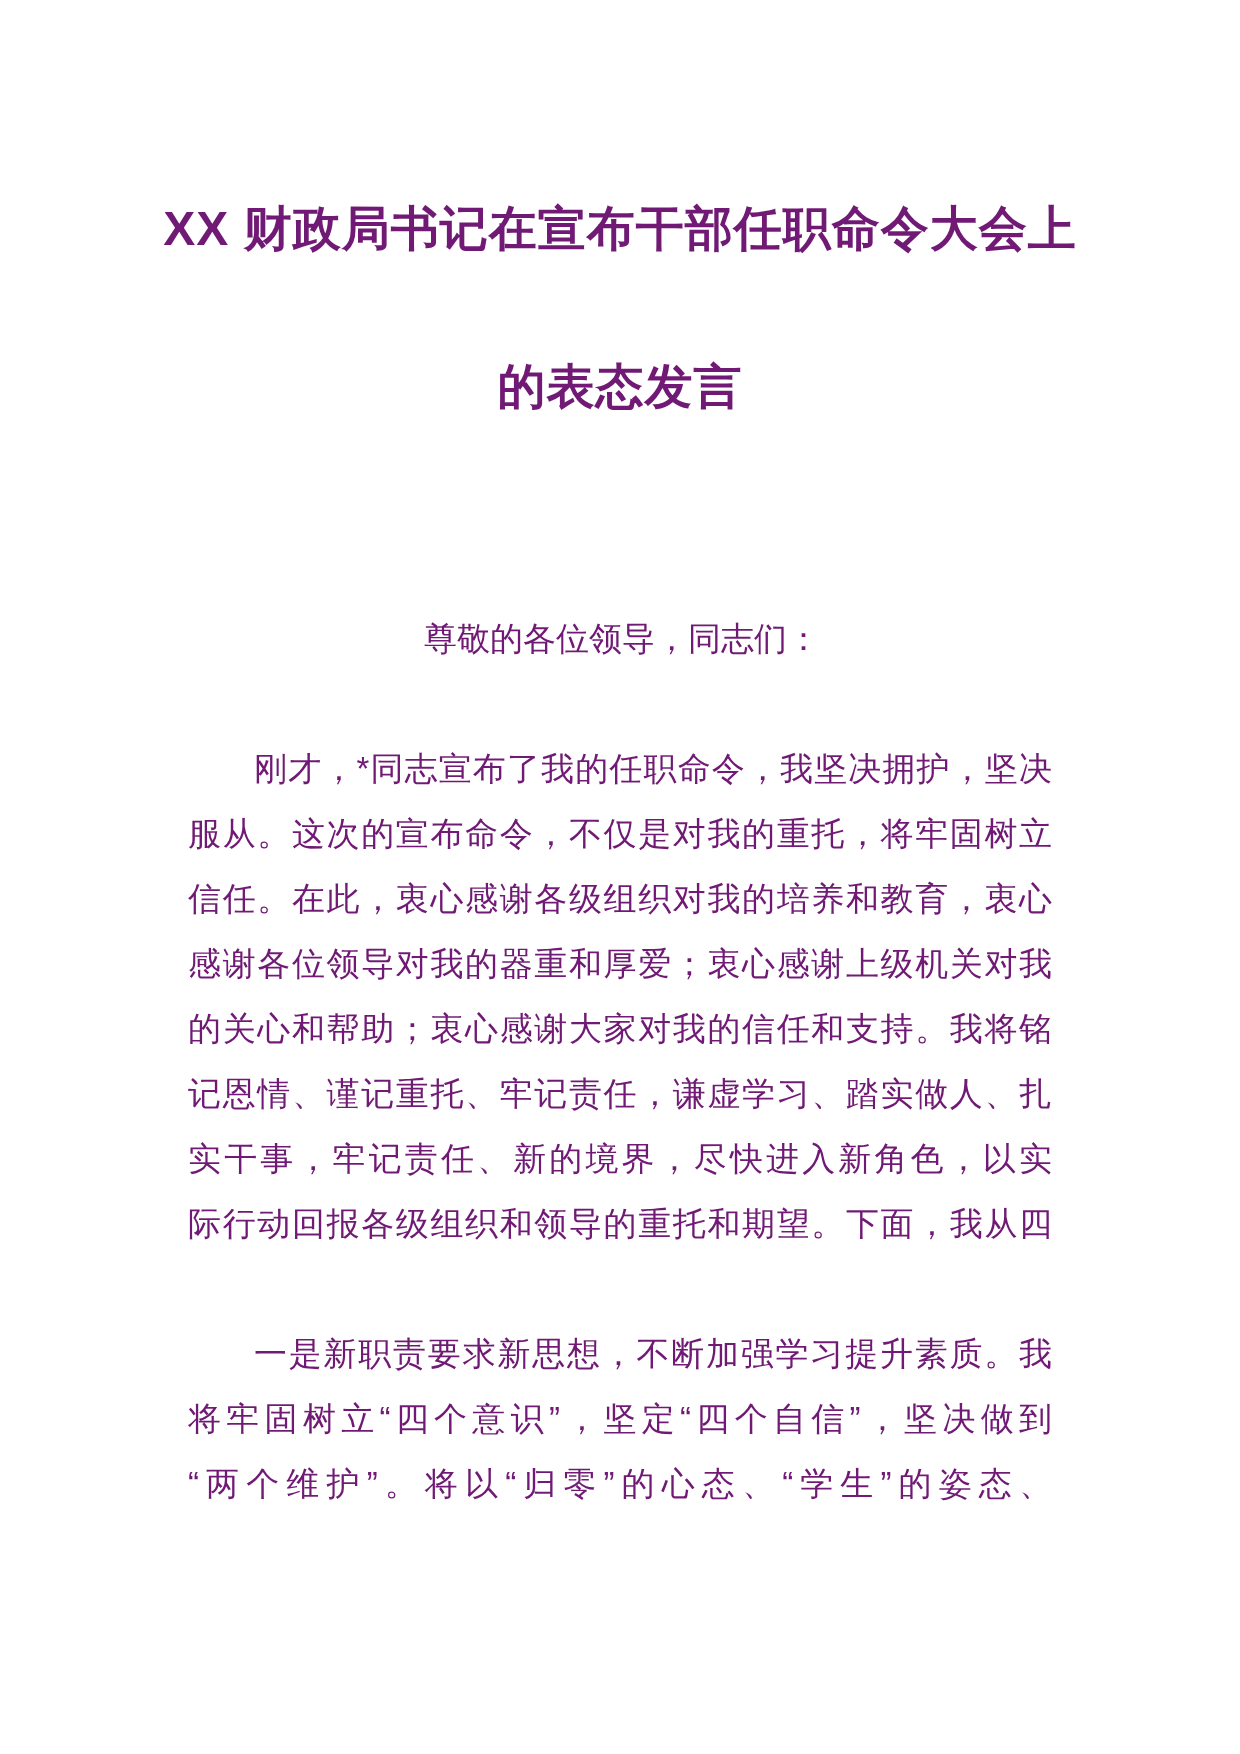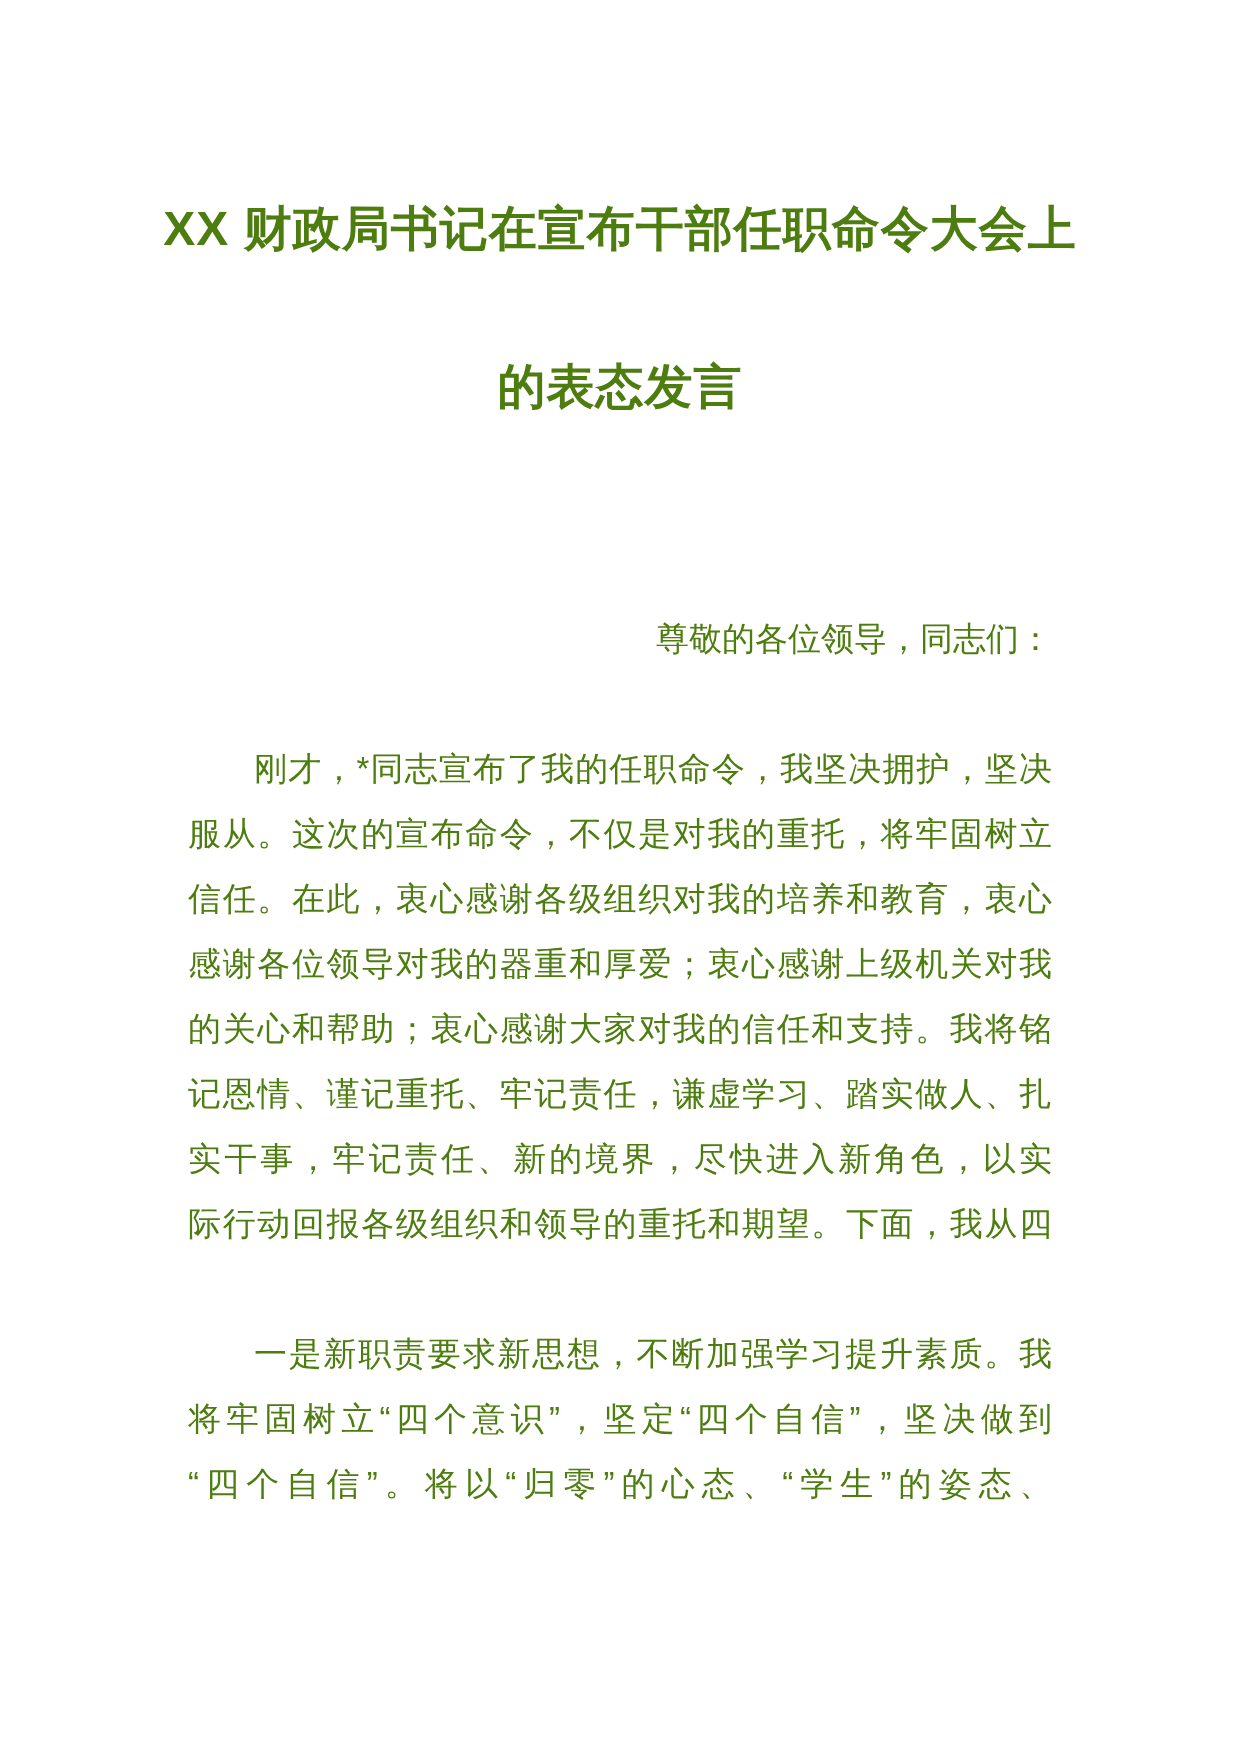--- a/index.html
+++ b/index.html
@@ -6,42 +6,42 @@
     margin: 0;
     padding: 0;
     background: #e9e9e9;
   }
   .page {
     position: relative;
     width: 1240px;
     height: 1754px;
     margin: 0 auto;
     background: #ffffff;
-    color: #4d7c0f;
+    color: #701a75;
     font-family: "Liberation Sans", sans-serif;
     overflow: hidden;
   }
   .doc-title {
     margin: 0;
     padding-top: 150px;
     text-align: center;
     font-size: 48px;
     line-height: 158px;
     font-weight: bold;
     letter-spacing: 1px;
   }
   .doc-body {
     margin: 140px auto 0 auto;
     width: 864px;
     font-size: 33px;
     line-height: 65px;
   }
   .salutation {
     margin: 0 0 65px 4px;
-    text-align: right;
+    text-align: center;
   }
   .paragraph {
     margin: 0 0 65px 0;
   }
   .line {
     white-space: nowrap;
   }
   .line.j {
     white-space: normal;
     text-align: justify;
@@ -72,18 +72,18 @@
       <div class="line j">感谢各位领导对我的器重和厚爱；衷心感谢上级机关对我</div>
       <div class="line j">的关心和帮助；衷心感谢大家对我的信任和支持。我将铭</div>
       <div class="line j">记恩情、谨记重托、牢记责任，谦虚学习、踏实做人、扎</div>
       <div class="line j">实干事，牢记责任、新的境界，尽快进入新角色，以实</div>
       <div class="line j">际行动回报各级组织和领导的重托和期望。下面，我从四</div>
     </div>
 
     <div class="paragraph">
       <div class="line j indent">一是新职责要求新思想，不断加强学习提升素质。我</div>
       <div class="line j">将牢固树立“四个意识”，坚定“四个自信”，坚决做到</div>
-      <div class="line j">“四个自信”。将以“归零”的心态、“学生”的姿态、</div>
+      <div class="line j">“两个维护”。将以“归零”的心态、“学生”的姿态、</div>
     </div>
 
   </div>
 
 </div>
 
 </body></html>

